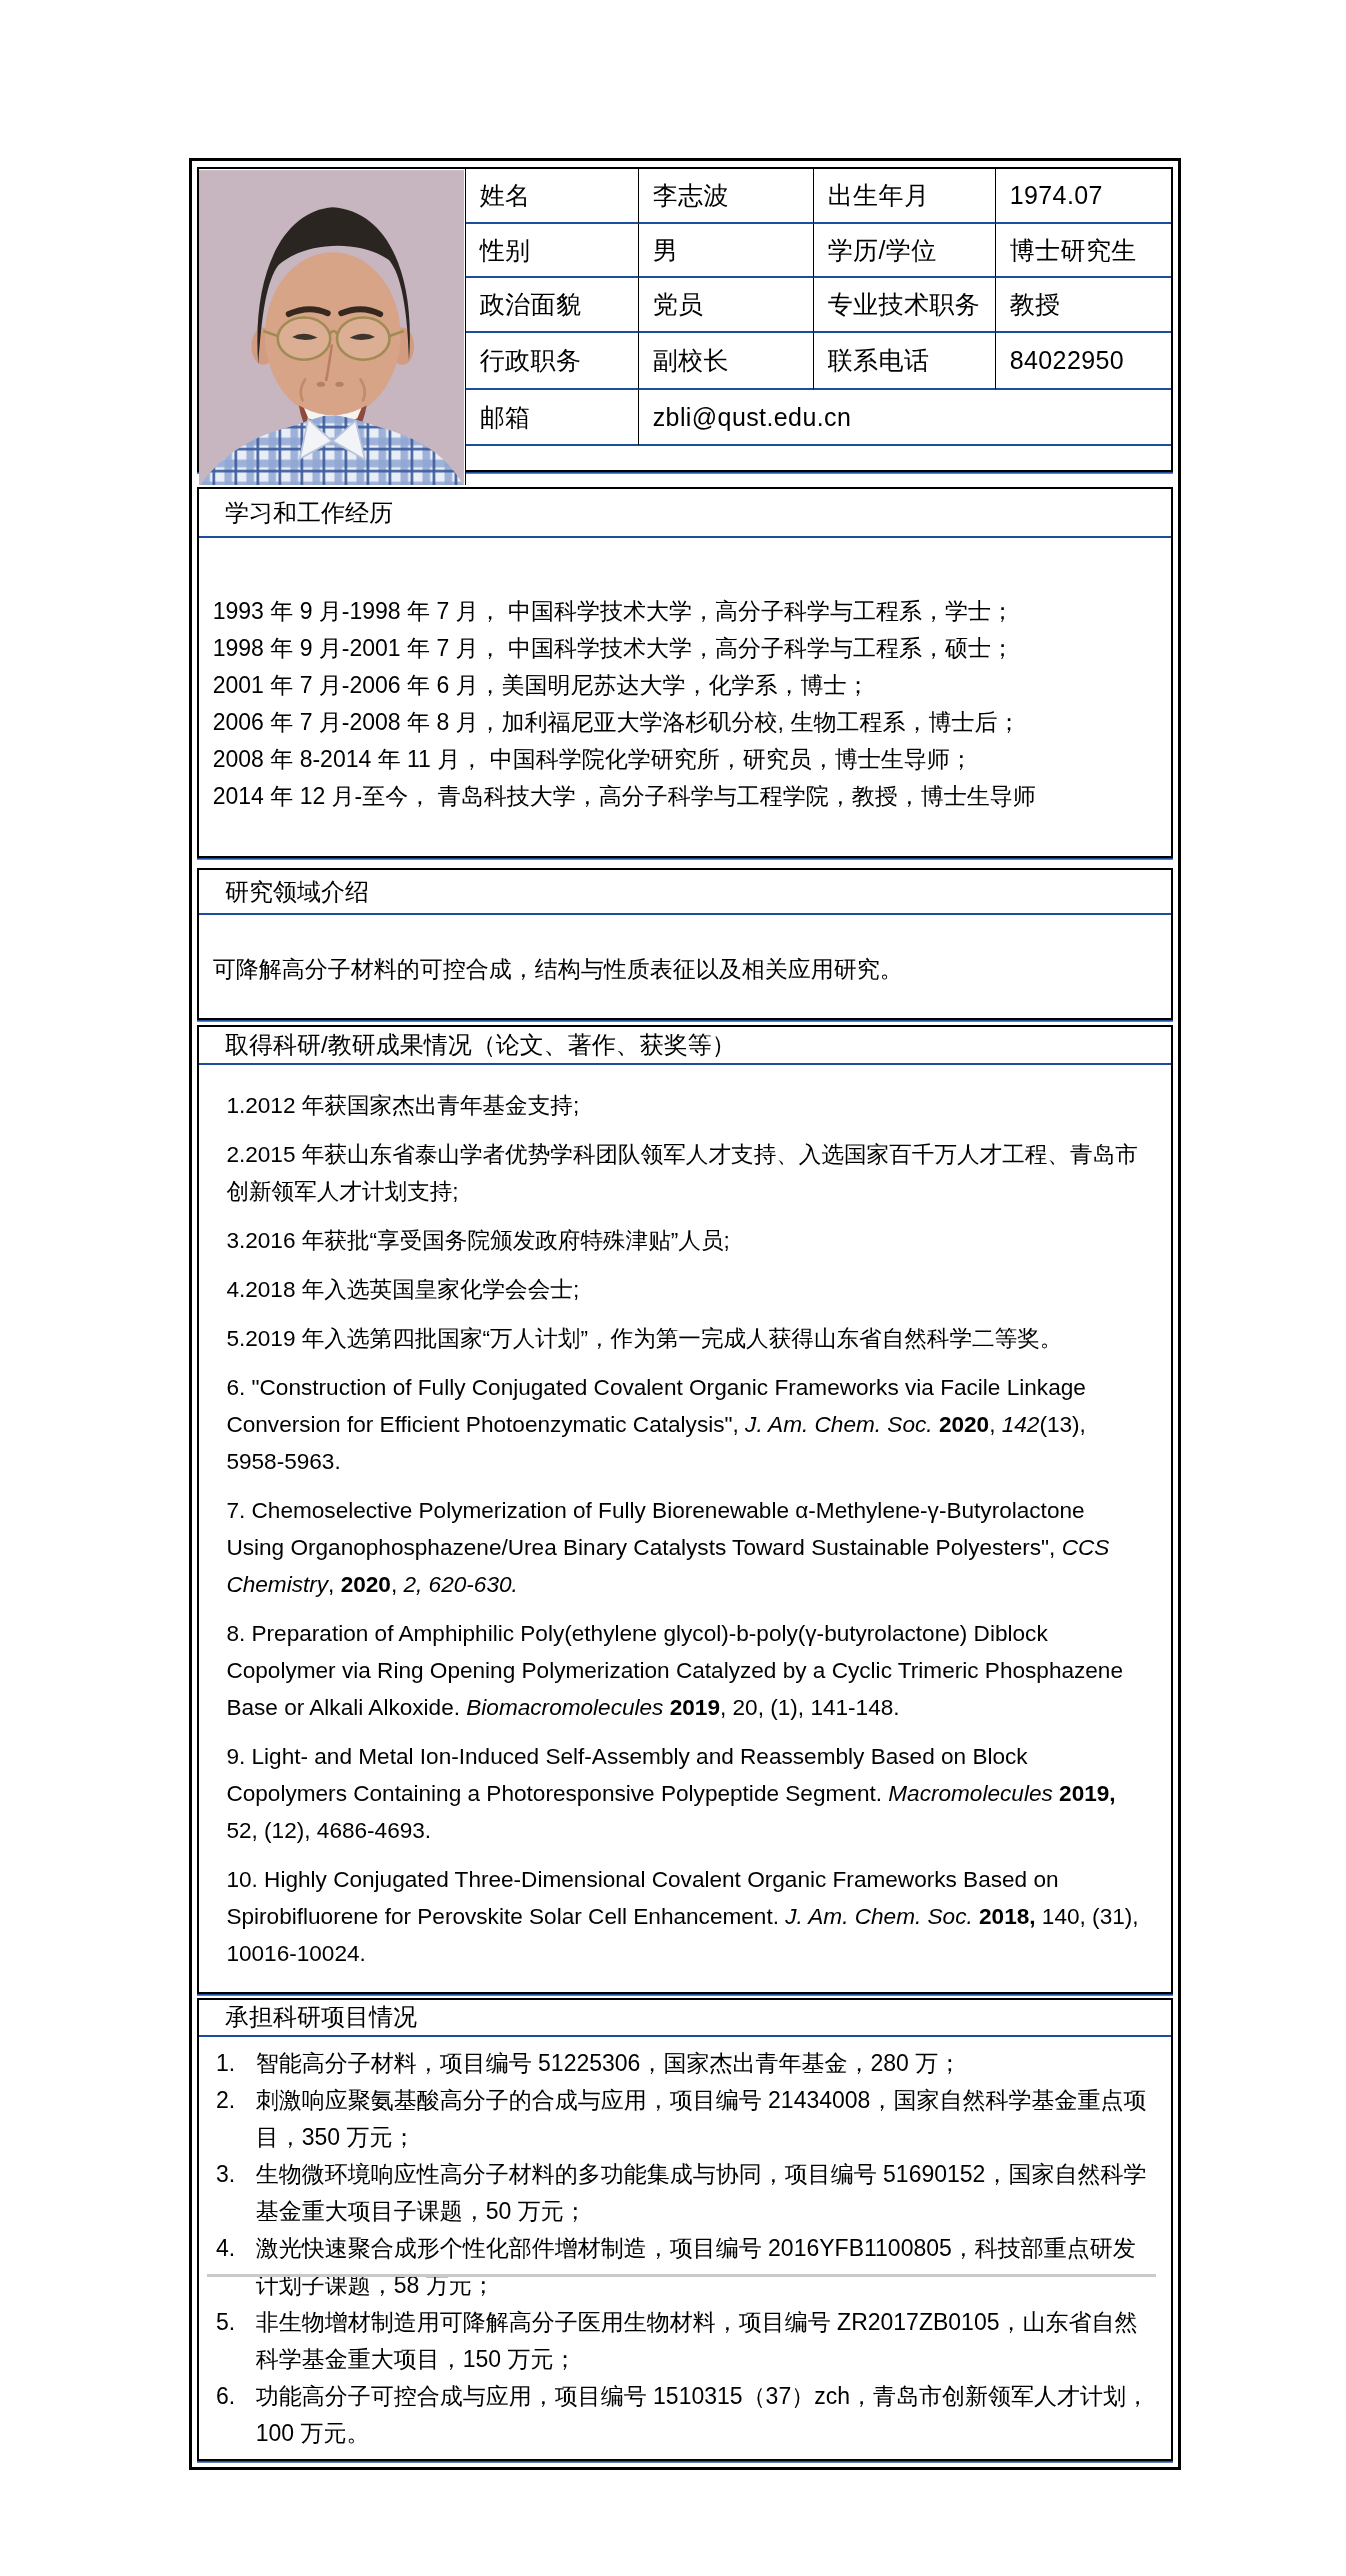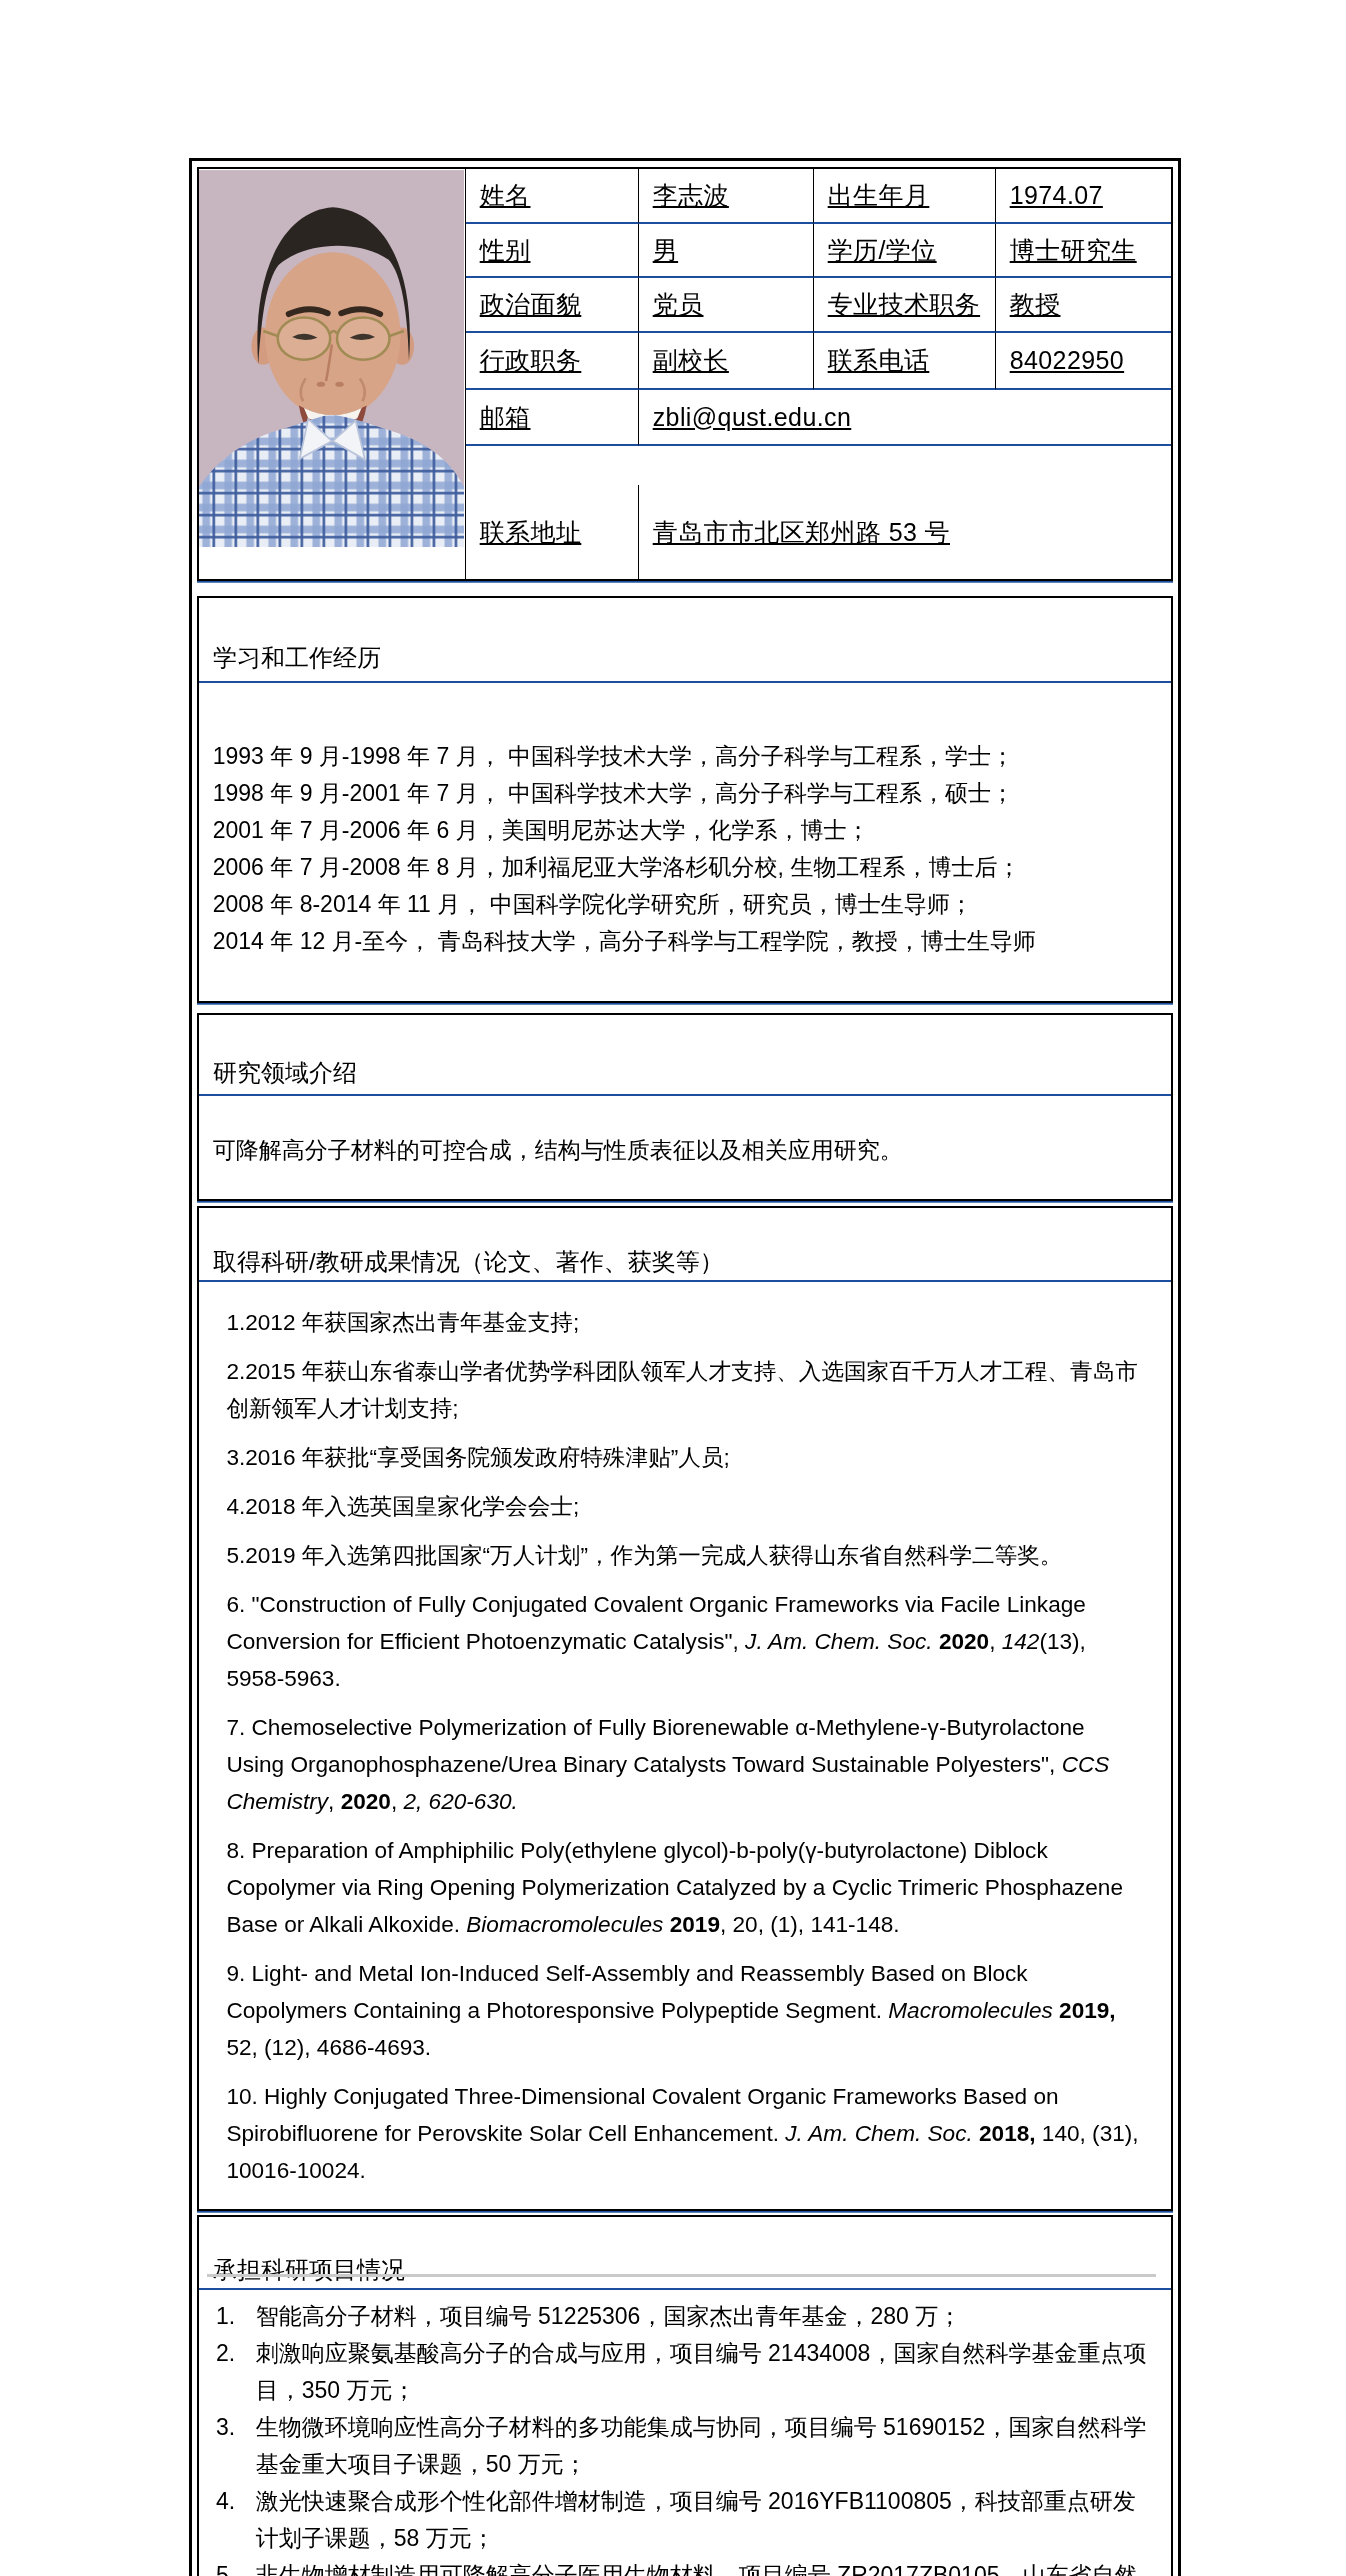--- a/index.html
+++ b/index.html
@@ -16,43 +16,42 @@
   .frame{
     position:absolute;left:189px;top:158px;width:992px;
     border:3.4px solid #000;padding:6px 5.1px;background:#fff;
   }
   .tbl{
     border:2.6px solid #000;background:#fff;
     box-shadow:0 1.7px 0 0 var(--blue);
   }
   
   .info-grid{
-    display:grid;height:414px;
+    display:grid;height:305px;
     grid-template-columns:267px 173px 175px 182px 1fr;
     grid-template-rows:55px 54px 55px 57px 56px 1fr;
-    text-decoration:underline;
   }
   .photo-cell{
     grid-row:1/7;grid-column:1;border-right:1.7px solid var(--cell-black);
     padding:0;overflow:hidden;background:#fff;
   }
   .cell{
     display:flex;align-items:center;padding-left:13.6px;
     font-size:25px;letter-spacing:0.4px;
     border-bottom:2.6px solid var(--blue);
     overflow:hidden;white-space:nowrap;
   }
   .cell.vr{border-right:1.7px solid var(--cell-black);}
   .cell.last{border-bottom:none;margin-top:39px;}
   .span3{grid-column:3/6;}
   
   .sec-h{
-    display:flex;align-items:center;padding-left:14px;
+    display:flex;align-items:center;padding-left:26px;
     font-size:24px;border-bottom:2.6px solid var(--blue);
-    white-space:nowrap;overflow:hidden;margin-top:36px;
+    white-space:nowrap;overflow:hidden;
   }
   .sec2{margin-top:15.3px;}
   .sec3{margin-top:10.2px;}
   .sec4{margin-top:4.3px;}
   .sec5{margin-top:3.4px;}
   .sec2 .sec-h{height:49px;}
   .sec3 .sec-h{height:45px;}
   .sec4 .sec-h{height:38px;}
   .sec5 .sec-h{height:37px;}
   .exp-body{

